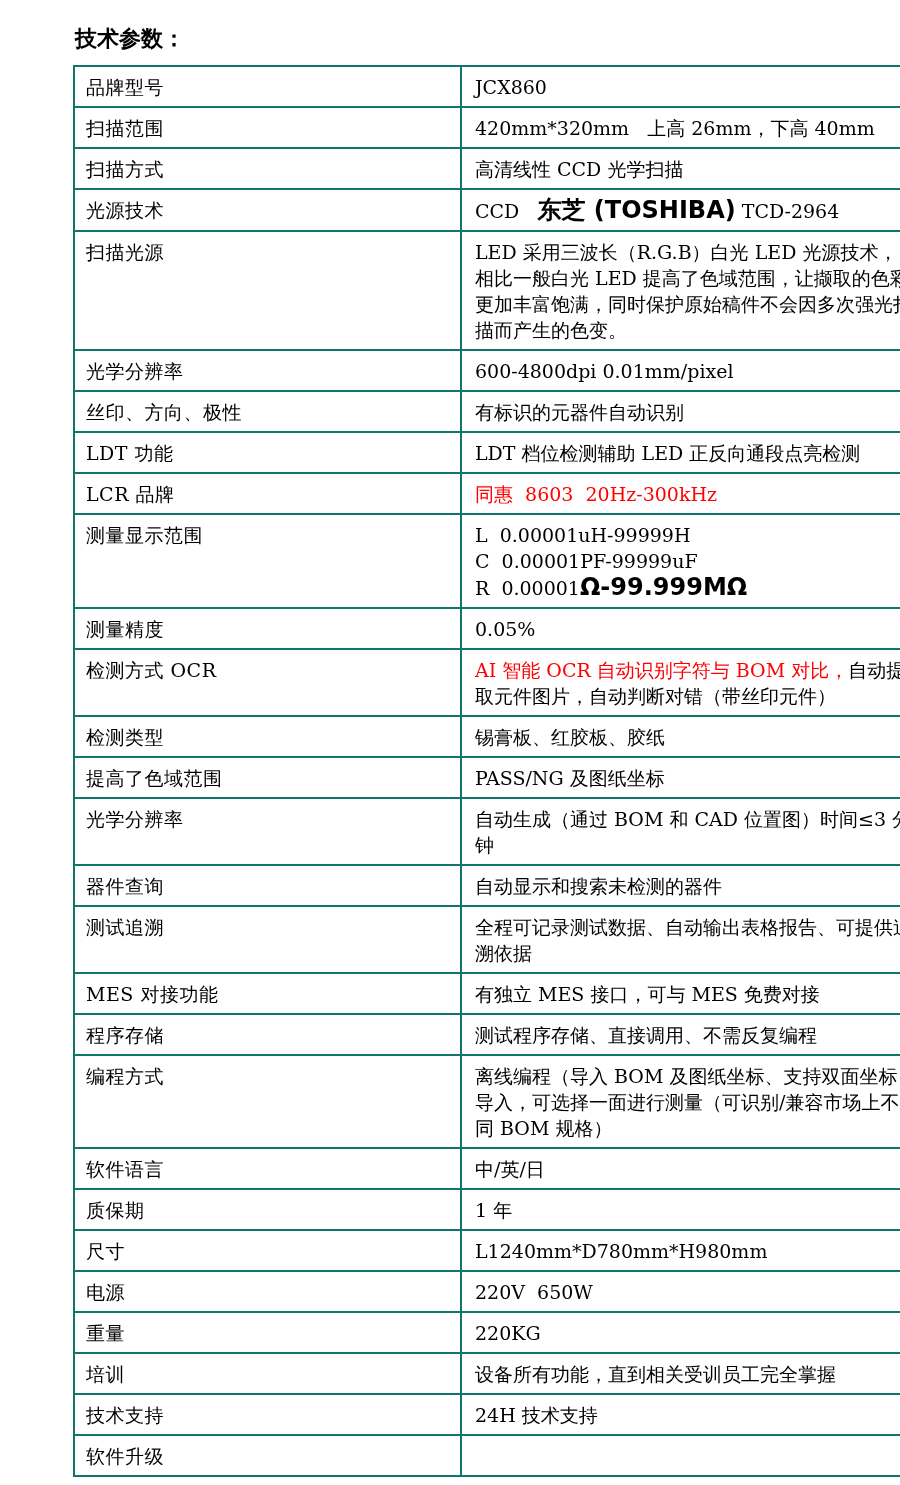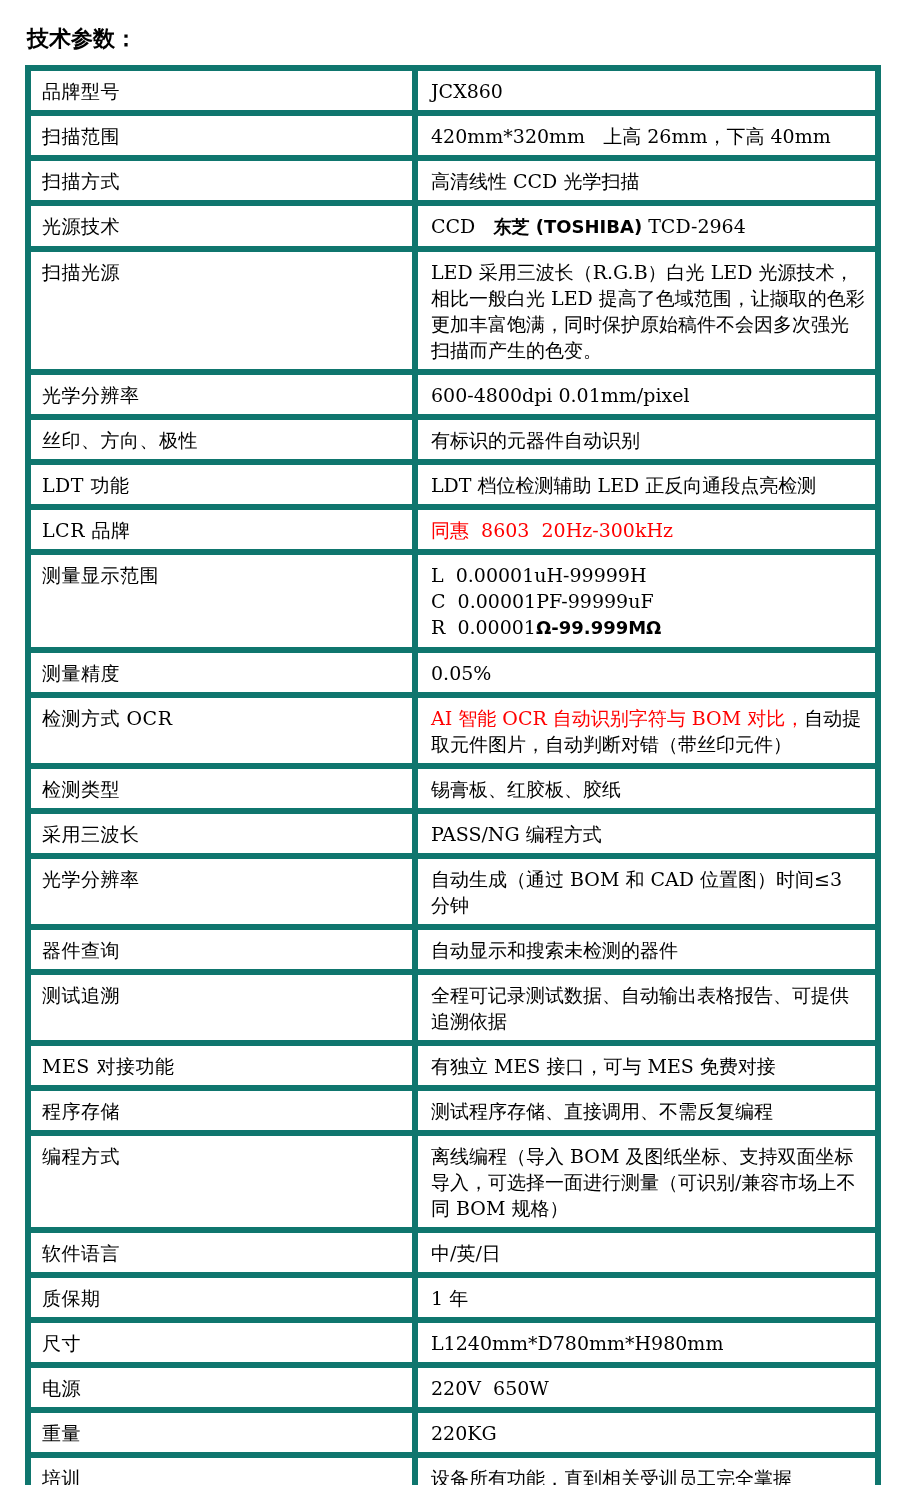--- a/index.html
+++ b/index.html
@@ -9,55 +9,56 @@
   }
   .page {
     position: relative;
     width: 900px;
     height: 1485px;
     background: #ffffff;
     color: #000000;
     font-family: "DejaVu Serif", "Liberation Serif", serif;
     overflow: hidden;
     box-sizing: border-box;
+    padding-left: 48px;
   }
   .page-title {
     font-family: "DejaVu Sans", "Liberation Sans", sans-serif;
     font-weight: bold;
     font-size: 22px;
     line-height: 26px;
     margin: 0;
     padding: 26px 0 13px 27px;
   }
   table.spec-table {
     border-collapse: collapse;
     table-layout: fixed;
     margin-left: 25px;
     width: 850px;
   }
   table.spec-table td {
-    border: 6px solid #0f766e;
+    border: 2px solid #0f766e;
     vertical-align: top;
     font-size: 19px;
     line-height: 26px;
     box-sizing: border-box;
   }
   td.label {
     padding: 7px 10px 6px 11px;
     letter-spacing: 0.5px;
   }
   td.value {
     padding: 7px 10px 6px 13px;
     white-space: pre-wrap;
   }
   .seg-red  { color: var(--highlight-red, #ff0000); }
   .seg-bold {
     font-weight: bold;
     font-family: "DejaVu Sans", "Liberation Sans", sans-serif;
-    font-size: 18px;
+    font-size: 24px;
   }
 </style>
 </head>
 <body>
 
 <div class="page">
   <h1 class="page-title">技术参数：</h1>
 
   <table class="spec-table">
     <colgroup>
@@ -111,22 +112,22 @@
         </tr>
         <tr>
           <td class="label">检测方式 OCR</td>
           <td class="value"><div><span class="seg-red">AI 智能 OCR 自动识别字符与 BOM 对比，</span><span>自动提取元件图片，自动判断对错（带丝印元件）</span></div></td>
         </tr>
         <tr>
           <td class="label">检测类型</td>
           <td class="value"><div><span>锡膏板、红胶板、胶纸</span></div></td>
         </tr>
         <tr>
-          <td class="label">采用三波长</td>
-          <td class="value"><div><span>PASS/NG 编程方式</span></div></td>
+          <td class="label">提高了色域范围</td>
+          <td class="value"><div><span>PASS/NG 及图纸坐标</span></div></td>
         </tr>
         <tr>
           <td class="label">光学分辨率</td>
           <td class="value"><div><span>自动生成（通过 BOM 和 CAD 位置图）时间≤3 分钟</span></div></td>
         </tr>
         <tr>
           <td class="label">器件查询</td>
           <td class="value"><div><span>自动显示和搜索未检测的器件</span></div></td>
         </tr>
         <tr>

